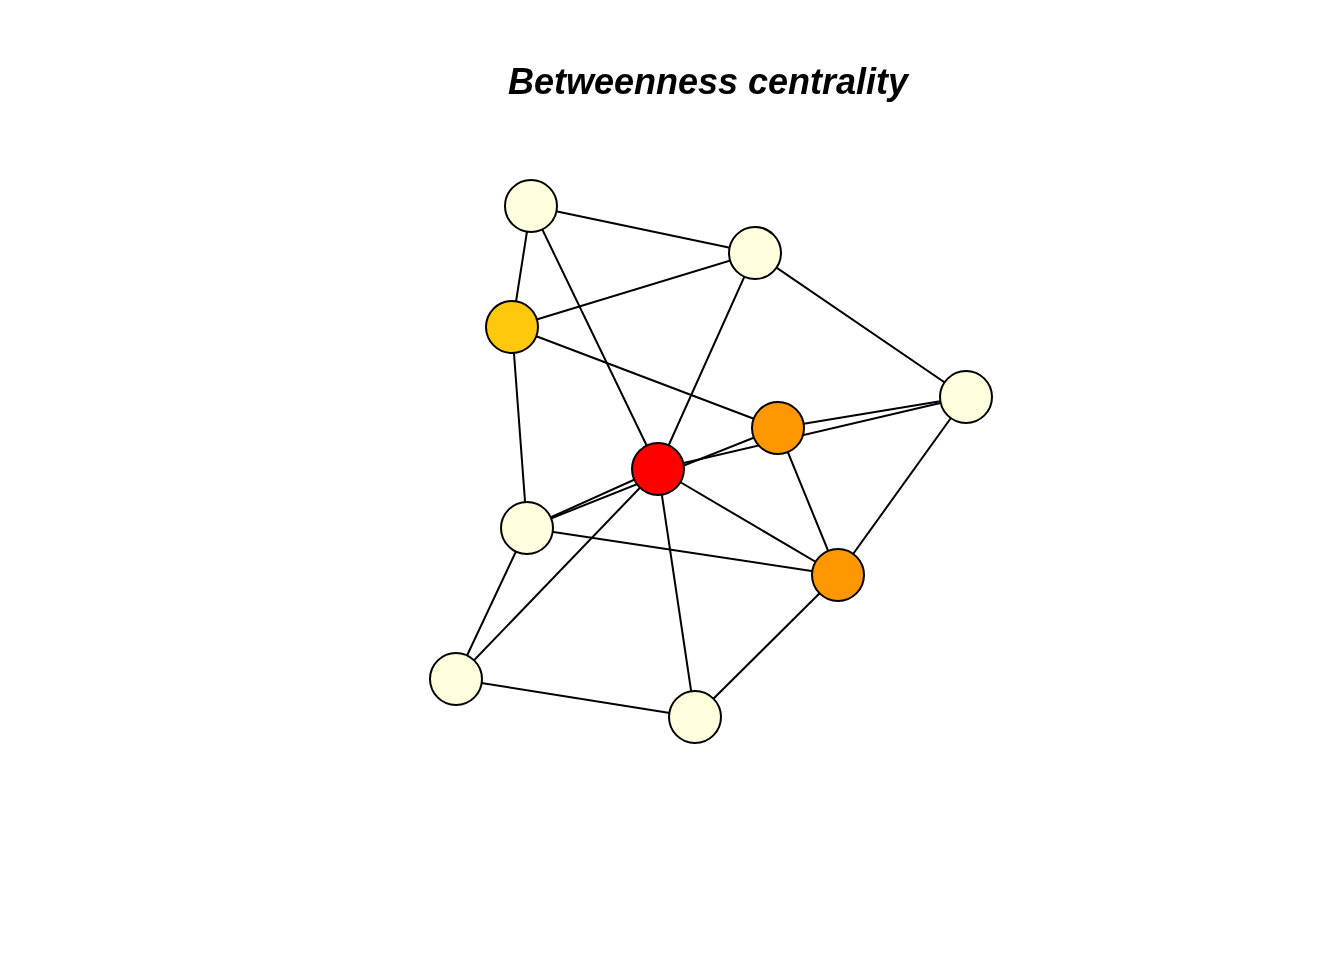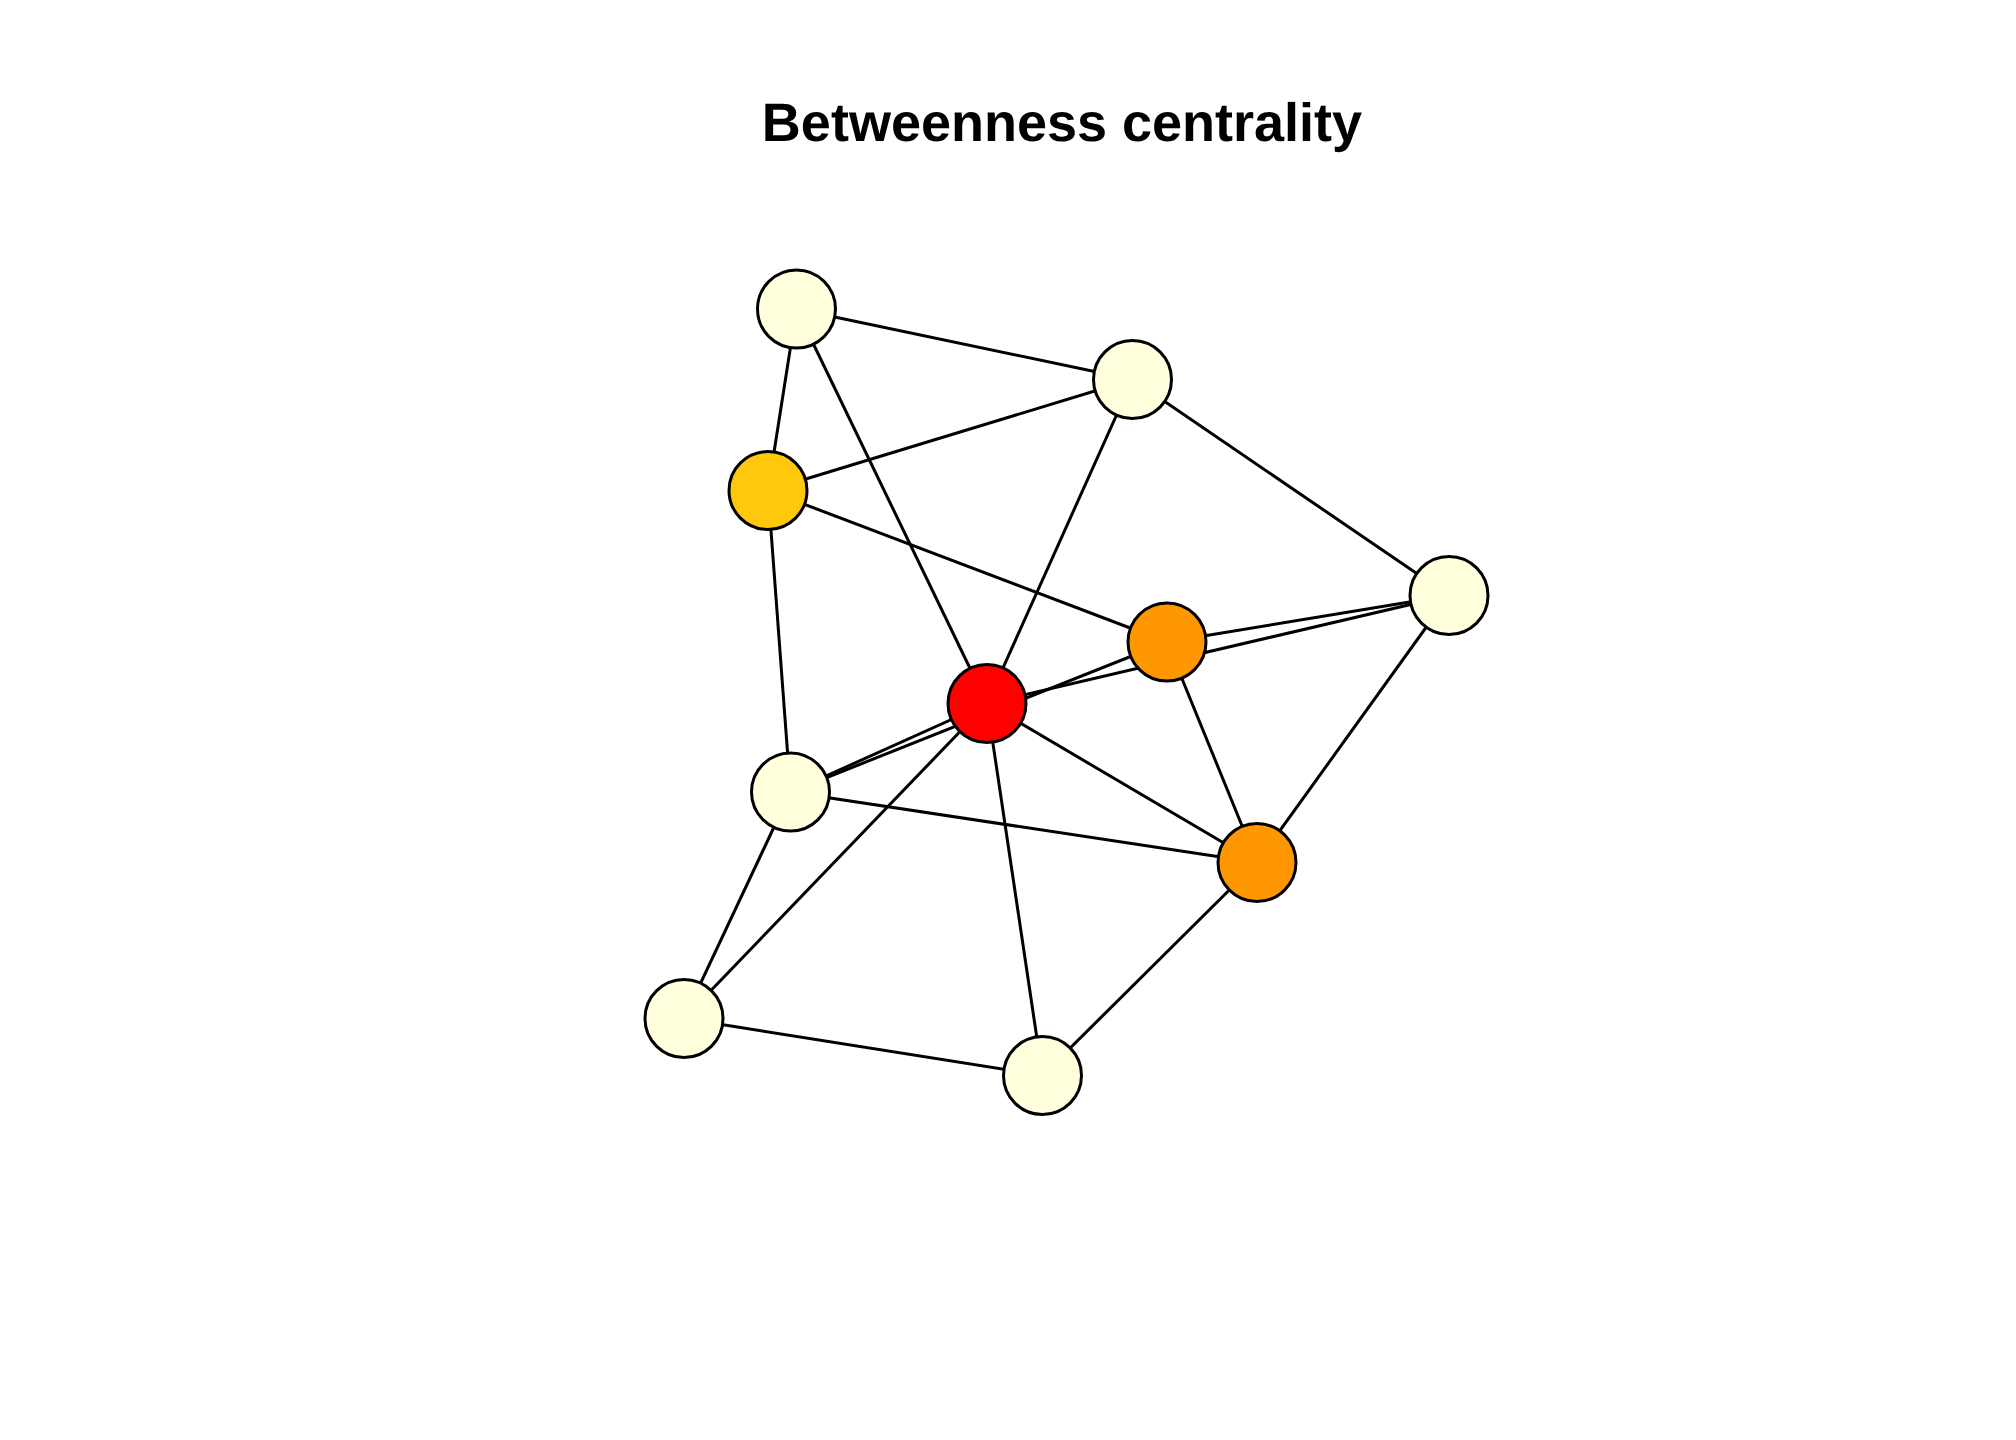--- a/index.html
+++ b/index.html
@@ -18,20 +18,21 @@
   .plot-title {
     position: absolute;
     top: 61px;
     left: 708px;
     transform: translateX(-50%);
     font-size: 36px;
     font-weight: bold;
     color: #000000;
     white-space: nowrap;
     letter-spacing: 0px;
+    font-style: italic;
   }
   svg.graph {
     position: absolute;
     top: 0;
     left: 0;
   }
 </style>
 </head>
 <body>
 

